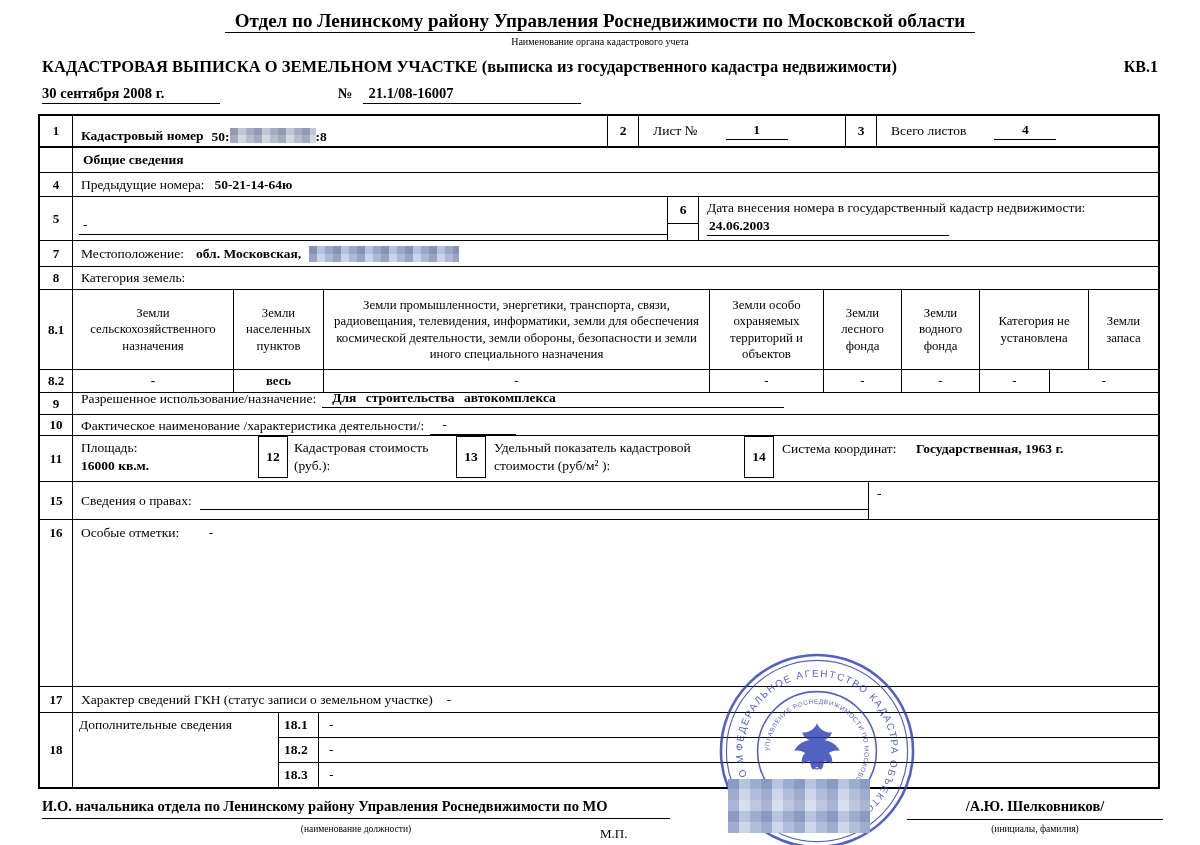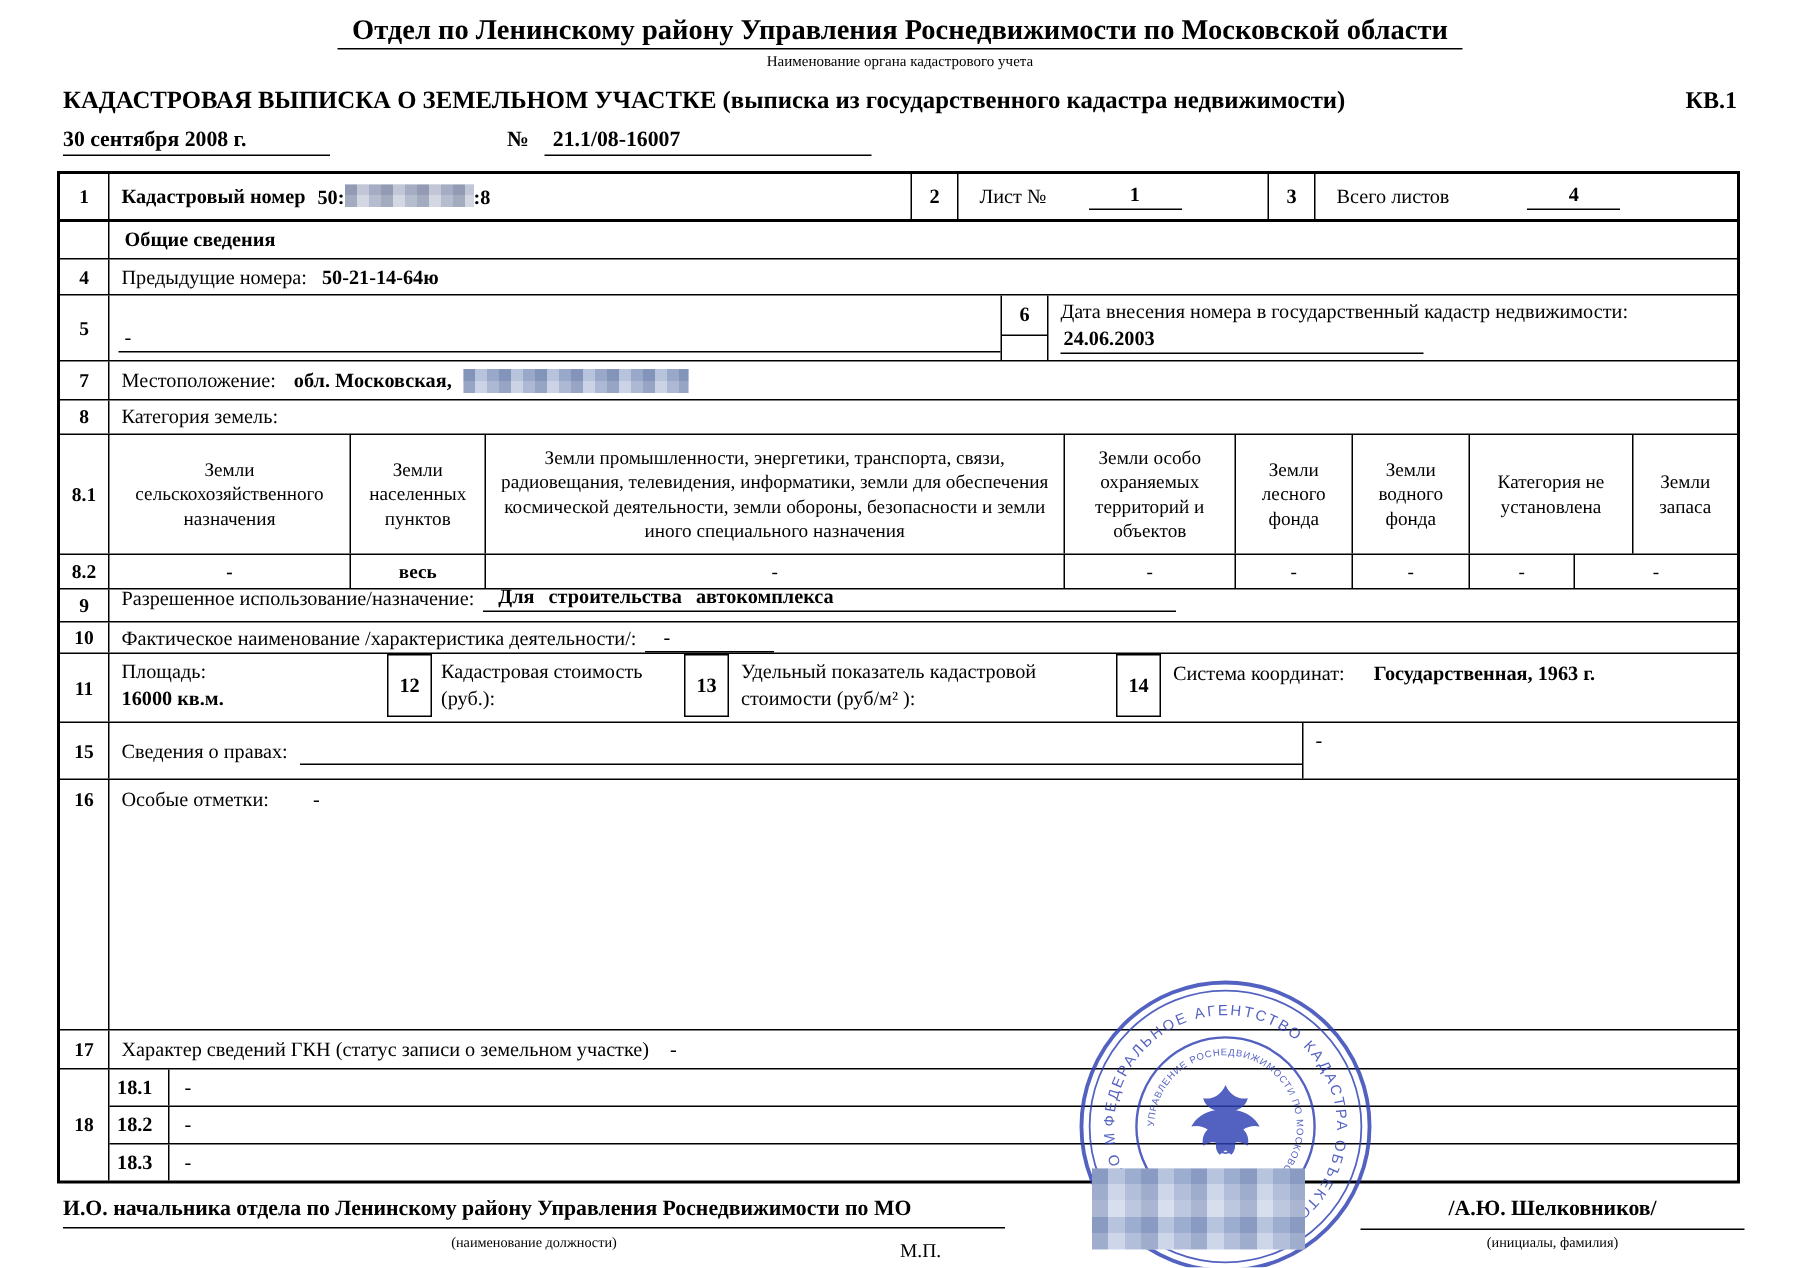--- a/index.html
+++ b/index.html
@@ -28,23 +28,23 @@
   .numcol.top { align-items:flex-start; padding-top:5px; }
   .cell { padding:2px 8px; }
   .vnum { flex:0 0 32px; border-left:1.5px solid #000; border-right:1.5px solid #000; display:flex; align-items:center; justify-content:center; font-weight:bold; }
   .h30{height:30px}.h26{height:26px}.h24{height:24px}.h44{height:44px}.h23{height:23px}
   .h80{height:80px}.h22{height:22px}.h21{height:21px}.h46{height:46px}.h38{height:38px}
   .h167{height:167px}.h75{height:75px}
   .flexc { display:flex; align-items:center; }
   .bold { font-weight:bold; }
   .uline-fill { flex:1 1 auto; border-bottom:1.2px solid #000; }
   
-  .r1-main { flex:0 0 534px; display:flex; align-items:center; gap:8px; padding-left:8px; font-weight:bold; }
+  .r1-main { flex:0 0 534px; display:flex; gap:8px; padding-left:8px; font-weight:bold;margin-top:12px; }
   .r1-sheet { flex:0 0 206px; display:flex; align-items:center; padding-left:14px; }
-  .r1-total { flex:1; display:flex; align-items:center; padding-left:14px;gap:24px; }
+  .r1-total { flex:1; display:flex; align-items:center; padding-left:14px; }
   .small-ul { border-bottom:1.2px solid #000; min-width:62px; text-align:center; font-weight:bold; margin-left:28px; padding-bottom:1px; }
   
   .section-cell { flex:1; display:flex; align-items:center; font-weight:bold; padding-left:10px; }
   
   .r5-left { flex:0 0 594px; display:flex; align-items:flex-end; padding:0 0 5px 6px; }
   .r5-left .uline-fill { padding:0 4px 1px 4px; }
   .boxnum { flex:0 0 32px; border-left:1.5px solid #000; border-right:1.5px solid #000; display:flex; flex-direction:column; }
   .boxnum .bn-in { height:27px; border-bottom:1.5px solid #000; display:flex; align-items:center; justify-content:center; font-weight:bold; }
   .r5-right { flex:1; padding:3px 8px 4px; display:flex; flex-direction:column; justify-content:space-between; }
   .r5-date { border-bottom:1.2px solid #000; font-weight:bold; width:242px; padding:0 4px 1px 2px; }
@@ -262,20 +262,21 @@
     <div class="trow h26">
       <div class="numcol">17</div>
       <div class="cell flexc" style="flex:1">
         <span>Характер сведений ГКН (статус записи о земельном участке)</span>
         <span style="margin-left:14px">-</span>
       </div>
     </div>
 
     <div class="trow h75">
       <div class="numcol">18</div>
+      <div class="r18-label">Дополнительные сведения</div>
       <div class="r18-sub">
         <div class="r18-subrow">
           <div class="sub-num">18.1</div>
           <div class="sub-val">-</div>
         </div>
         <div class="r18-subrow">
           <div class="sub-num">18.2</div>
           <div class="sub-val">-</div>
         </div>
         <div class="r18-subrow">

